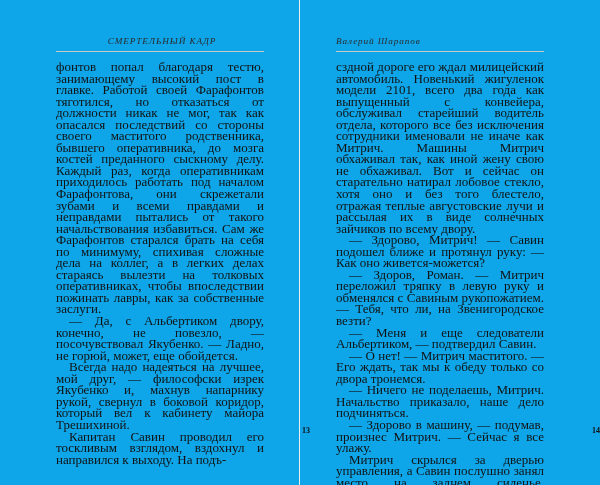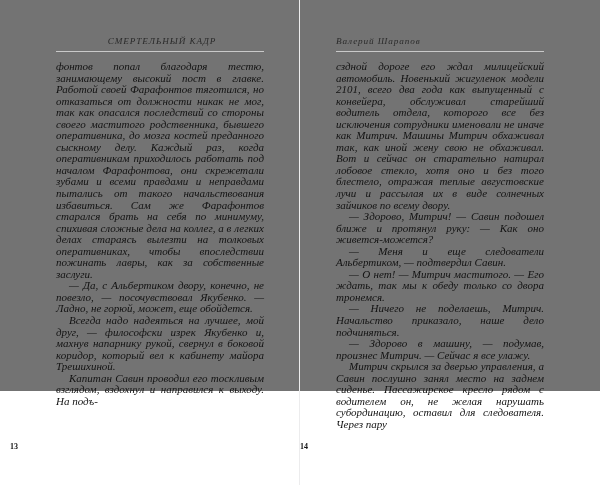--- a/index.html
+++ b/index.html
@@ -11,22 +11,22 @@
     width: 600px;
     height: 485px;
     overflow: hidden;
     font-family: "Liberation Serif", "DejaVu Serif", serif;
     color: #1b1b1b;
   }
 
   .spread {
     position: relative;
     width: 600px;
-    height: 391px;
-    background: #737373;
+    height: 485px;
+    background: #0ea5e9;
     display: flex;
   }
 
   
   .gutter-line {
     position: absolute;
     left: 299px;
     top: 0;
     width: 1px;
     height: 485px;
@@ -55,41 +55,40 @@
   .running-head.right { text-align: left; padding-right: 2px; }
 
   .head-rule {
     height: 1px;
     background: #c9c9c9;
     margin-top: 2px;
     margin-bottom: 9px;
   }
 
   .body-text {
-    font-size: 11px;
+    font-size: 13px;
     line-height: 11.55px;
     text-align: justify;
     text-justify: inter-word;
     color: #121212;
     hyphens: manual;
-    font-style: italic;
   }
 
   .body-text p {
     margin: 0;
     text-indent: 13px;
   }
   .body-text p.no-indent { text-indent: 0; }
 
   .folio {
     position: absolute;
-    bottom: 34px;
+    bottom: 50px;
     left: 0;
     width: 100%;
-    text-align: left;
+    text-align: right;
     font-size: 8px;
     font-weight: bold;
     color: #111111;
   }
   .page-left  .folio { padding-left: 10px; }
   .page-right .folio { padding-right: 10px; }
 </style>
 </head>
 <body>
 
@@ -108,20 +107,21 @@
     </div>
     <div class="folio">13</div>
   </div>
 
   <div class="page page-right">
     <div class="running-head right">Валерий Шарапов</div>
     <div class="head-rule"></div>
     <div class="body-text">
       <p class="no-indent">сздной дороге его ждал милицейский автомобиль. Новенький жигуленок модели 2101, всего два года как выпущенный с конвейера, обслуживал старейший водитель отдела, которого все без исключения сотрудники именовали не иначе как Митрич. Машины Митрич обхаживал так, как иной жену свою не обхаживал. Вот и сейчас он старательно натирал лобовое стекло, хотя оно и без того блестело, отражая теплые августовские лучи и рассылая их в виде солнечных зайчиков по всему двору.</p>
       <p>— Здорово, Митрич! — Савин подошел ближе и протянул руку: — Как оно живется-можется?</p>
+      <p>— Здоров, Роман. — Митрич переложил тряпку в левую руку и обменялся с Савиным рукопожатием. — Тебя, что ли, на Звенигородское везти?</p>
       <p>— Меня и еще следователи Альбертиком, — подтвердил Савин.</p>
       <p>— О нет! — Митрич маститого. — Его ждать, так мы к обеду только со двора тронемся.</p>
       <p>— Ничего не поделаешь, Митрич. Начальство приказало, наше дело подчиняться.</p>
       <p>— Здорово в машину, — подумав, произнес Митрич. — Сейчас я все улажу.</p>
       <p>Митрич скрылся за дверью управления, а Савин послушно занял место на заднем сиденье. Пассажирское кресло рядом с водителем он, не желая нарушать субординацию, оставил для следователя. Через пару</p>
     </div>
     <div class="folio">14</div>
   </div>
 
 </div>

